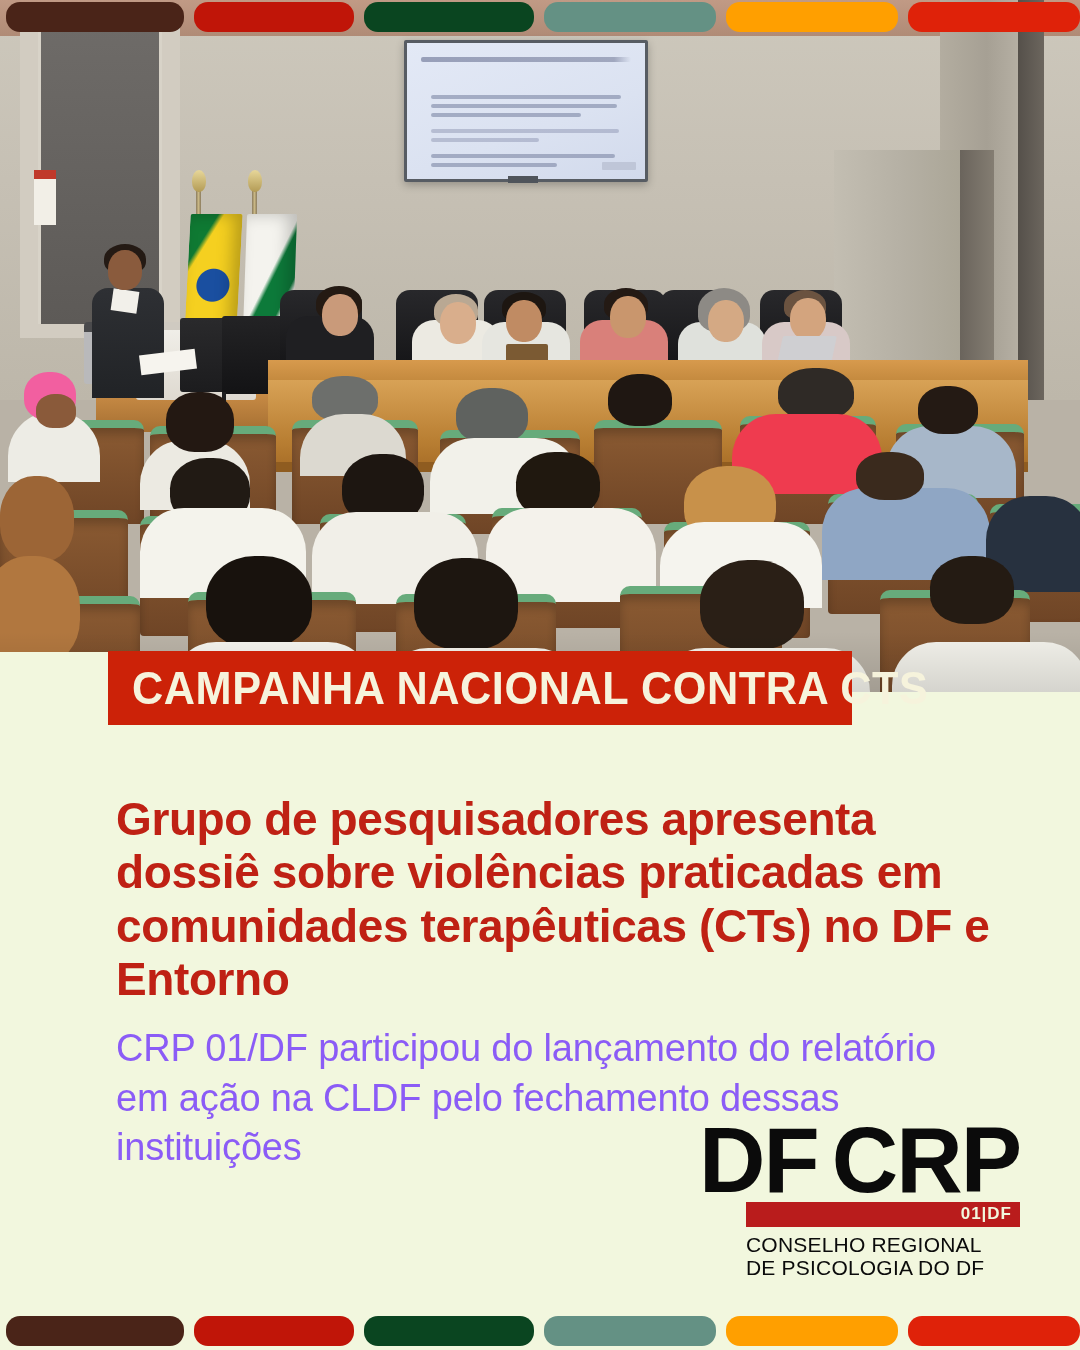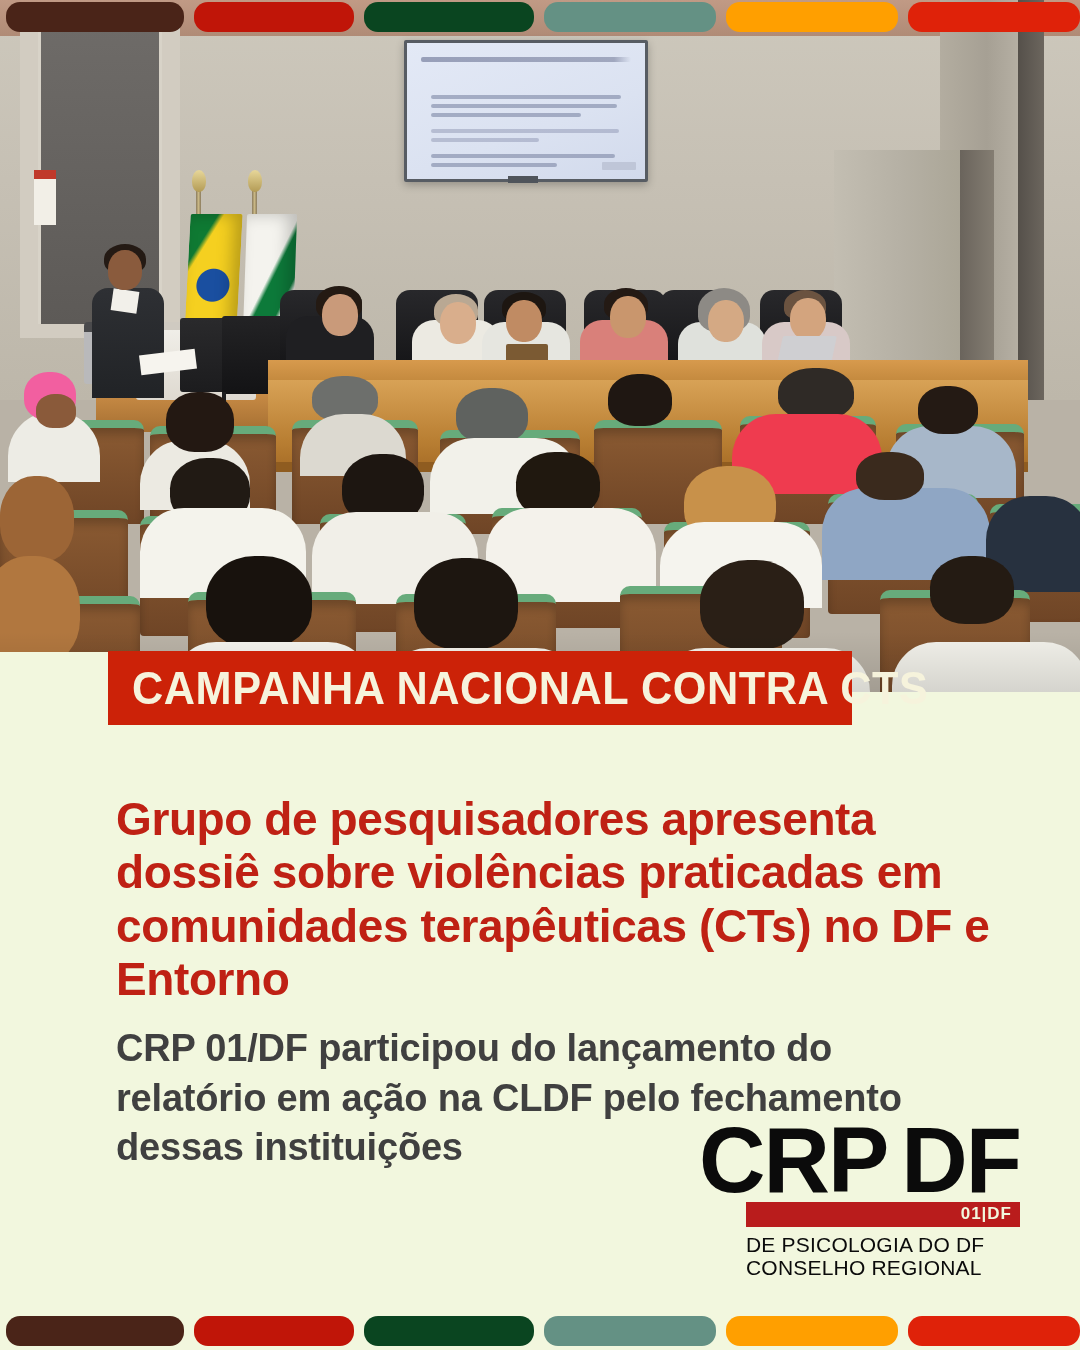--- a/index.html
+++ b/index.html
@@ -489,34 +489,34 @@
   </div>
 </div>
 <div class="photo-notch"></div>
 
 <div class="kicker" style="background: rgb(204, 34, 8);">
   <div class="kicker-text" style="color: rgb(246, 243, 220);">CAMPANHA NACIONAL CONTRA CTS</div>
 </div>
 
 <div class="content">
   <h1 class="headline" style="color: rgb(191, 33, 20);">Grupo de pesquisadores apresenta dossiê sobre violências praticadas em comunidades terapêuticas (CTs) no DF e Entorno</h1>
-  <p class="subhead" style="color: #404040; font-weight: bold;">CRP 01/DF participou do lançamento do relatório em ação na CLDF pelo fechamento dessas instituições</p>
+  <p class="subhead" style="color: #8b5cf6;">CRP 01/DF participou do lançamento do relatório em ação na CLDF pelo fechamento dessas instituições</p>
 </div>
 
 <div class="logo" style="color: rgb(11, 11, 11);">
   <div class="logo-mark">
+    <span>DF</span>
     <span>CRP</span>
-    <span>DF</span>
   </div>
   <div class="logo-bar" style="background: #b91c1c;">
     <span class="logo-bar-text" style="color: rgb(242, 247, 222);">01|DF</span>
   </div>
   <div class="logo-sub">
+    <div>CONSELHO REGIONAL</div>
     <div>DE PSICOLOGIA DO DF</div>
-    <div>CONSELHO REGIONAL</div>
   </div>
 </div>
 
 <div class="bar-strip bottom">
   <div class="bar b0" style="background: rgb(74, 36, 24);"></div>
   <div class="bar b1" style="background: rgb(192, 21, 8);"></div>
   <div class="bar b2" style="background: rgb(10, 69, 32);"></div>
   <div class="bar b3" style="background: rgb(100, 145, 132);"></div>
   <div class="bar b4" style="background: rgb(255, 159, 0);"></div>
   <div class="bar b5" style="background: rgb(223, 34, 9);"></div>

